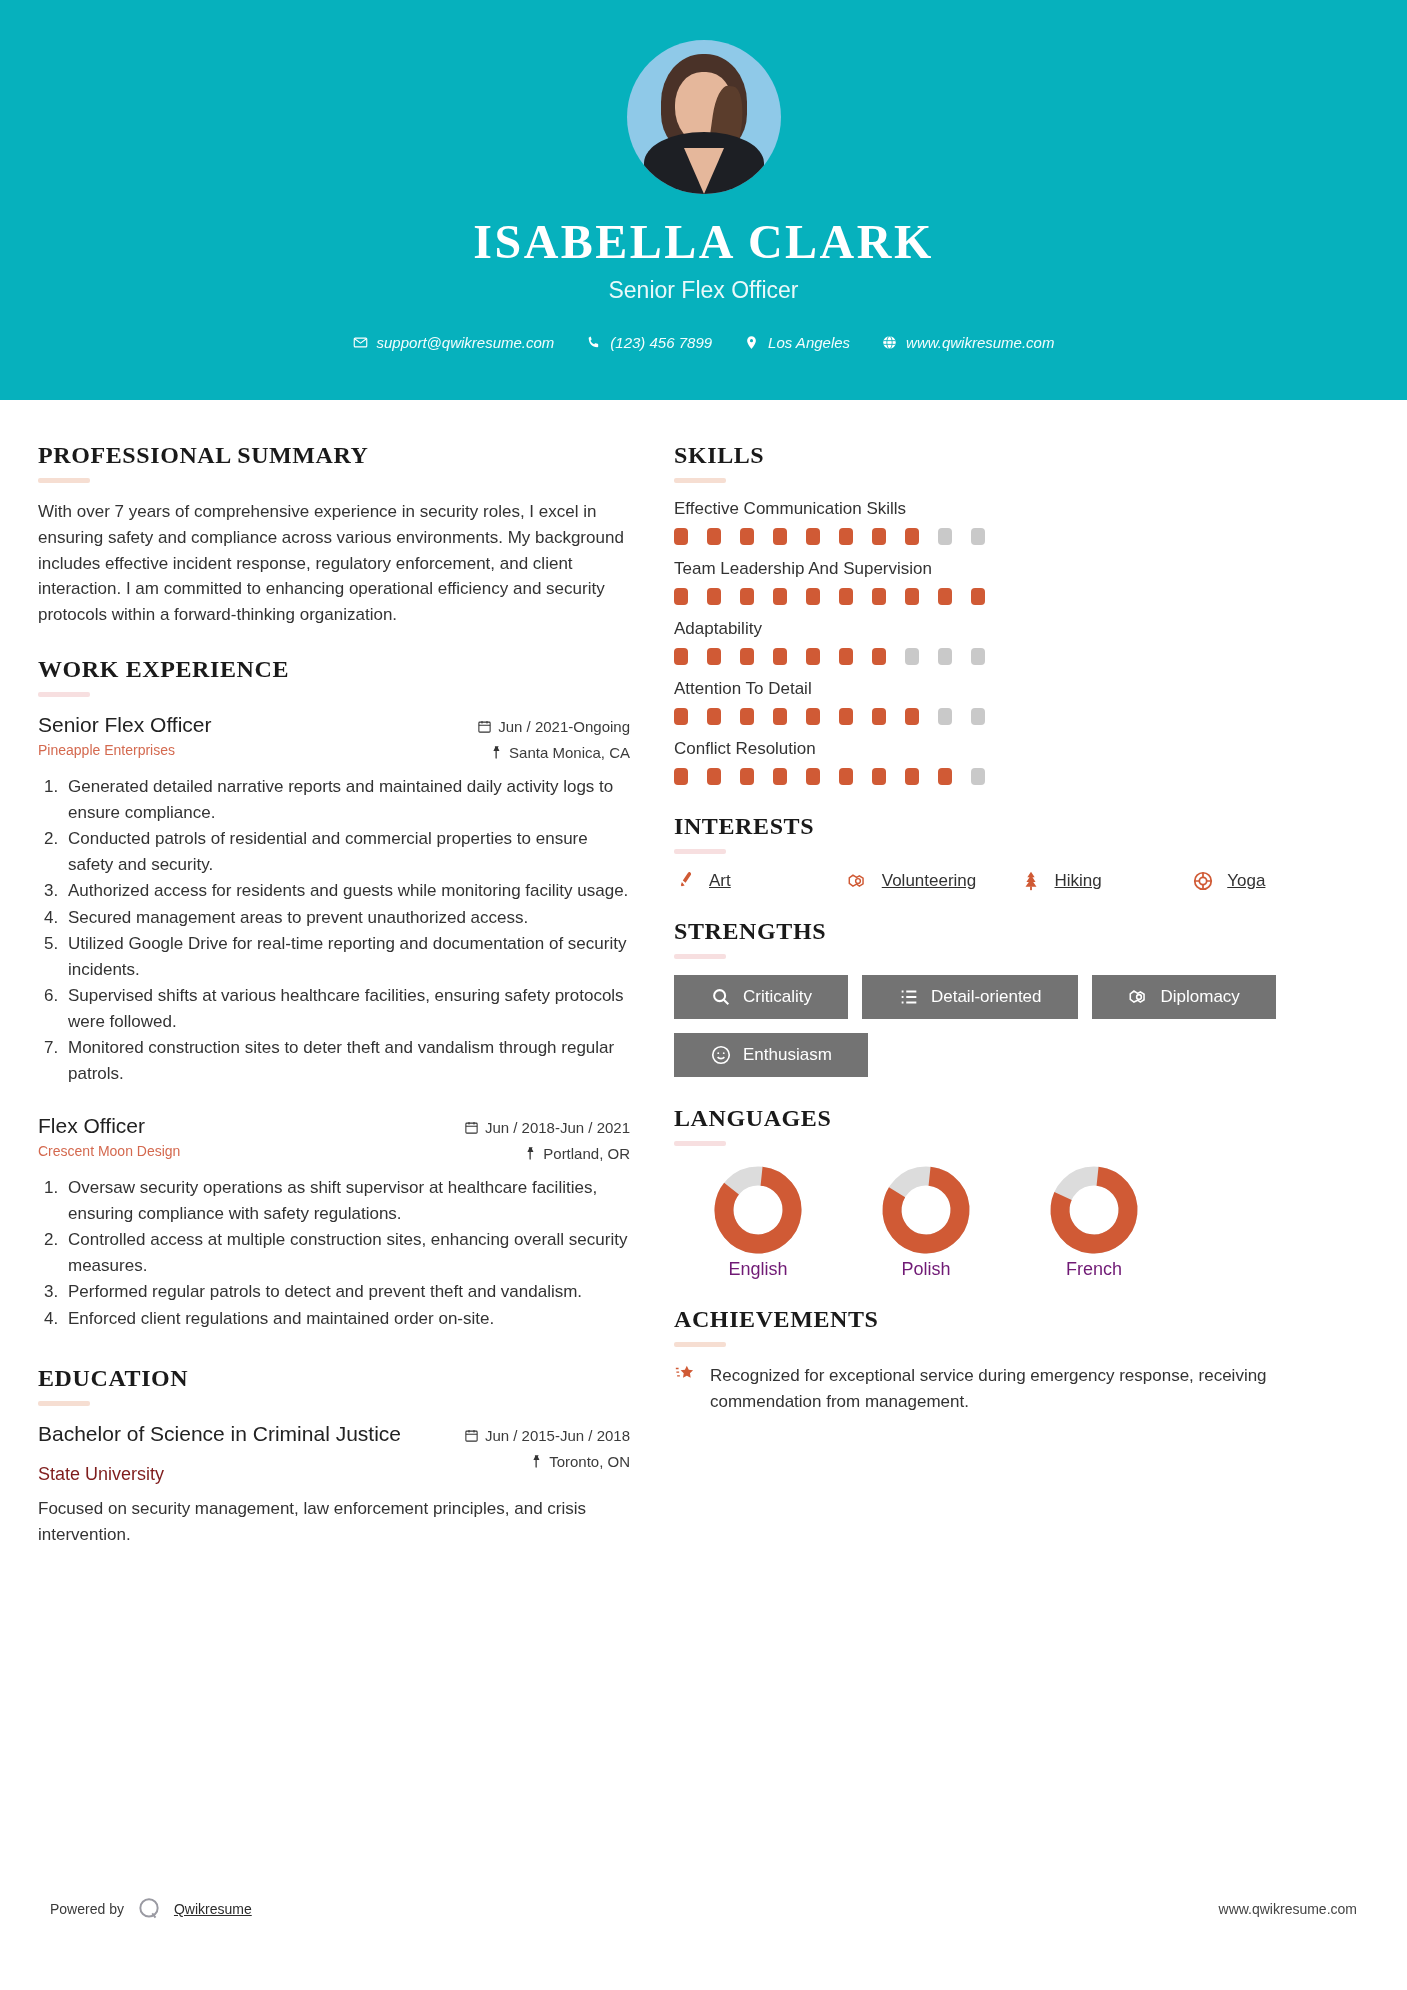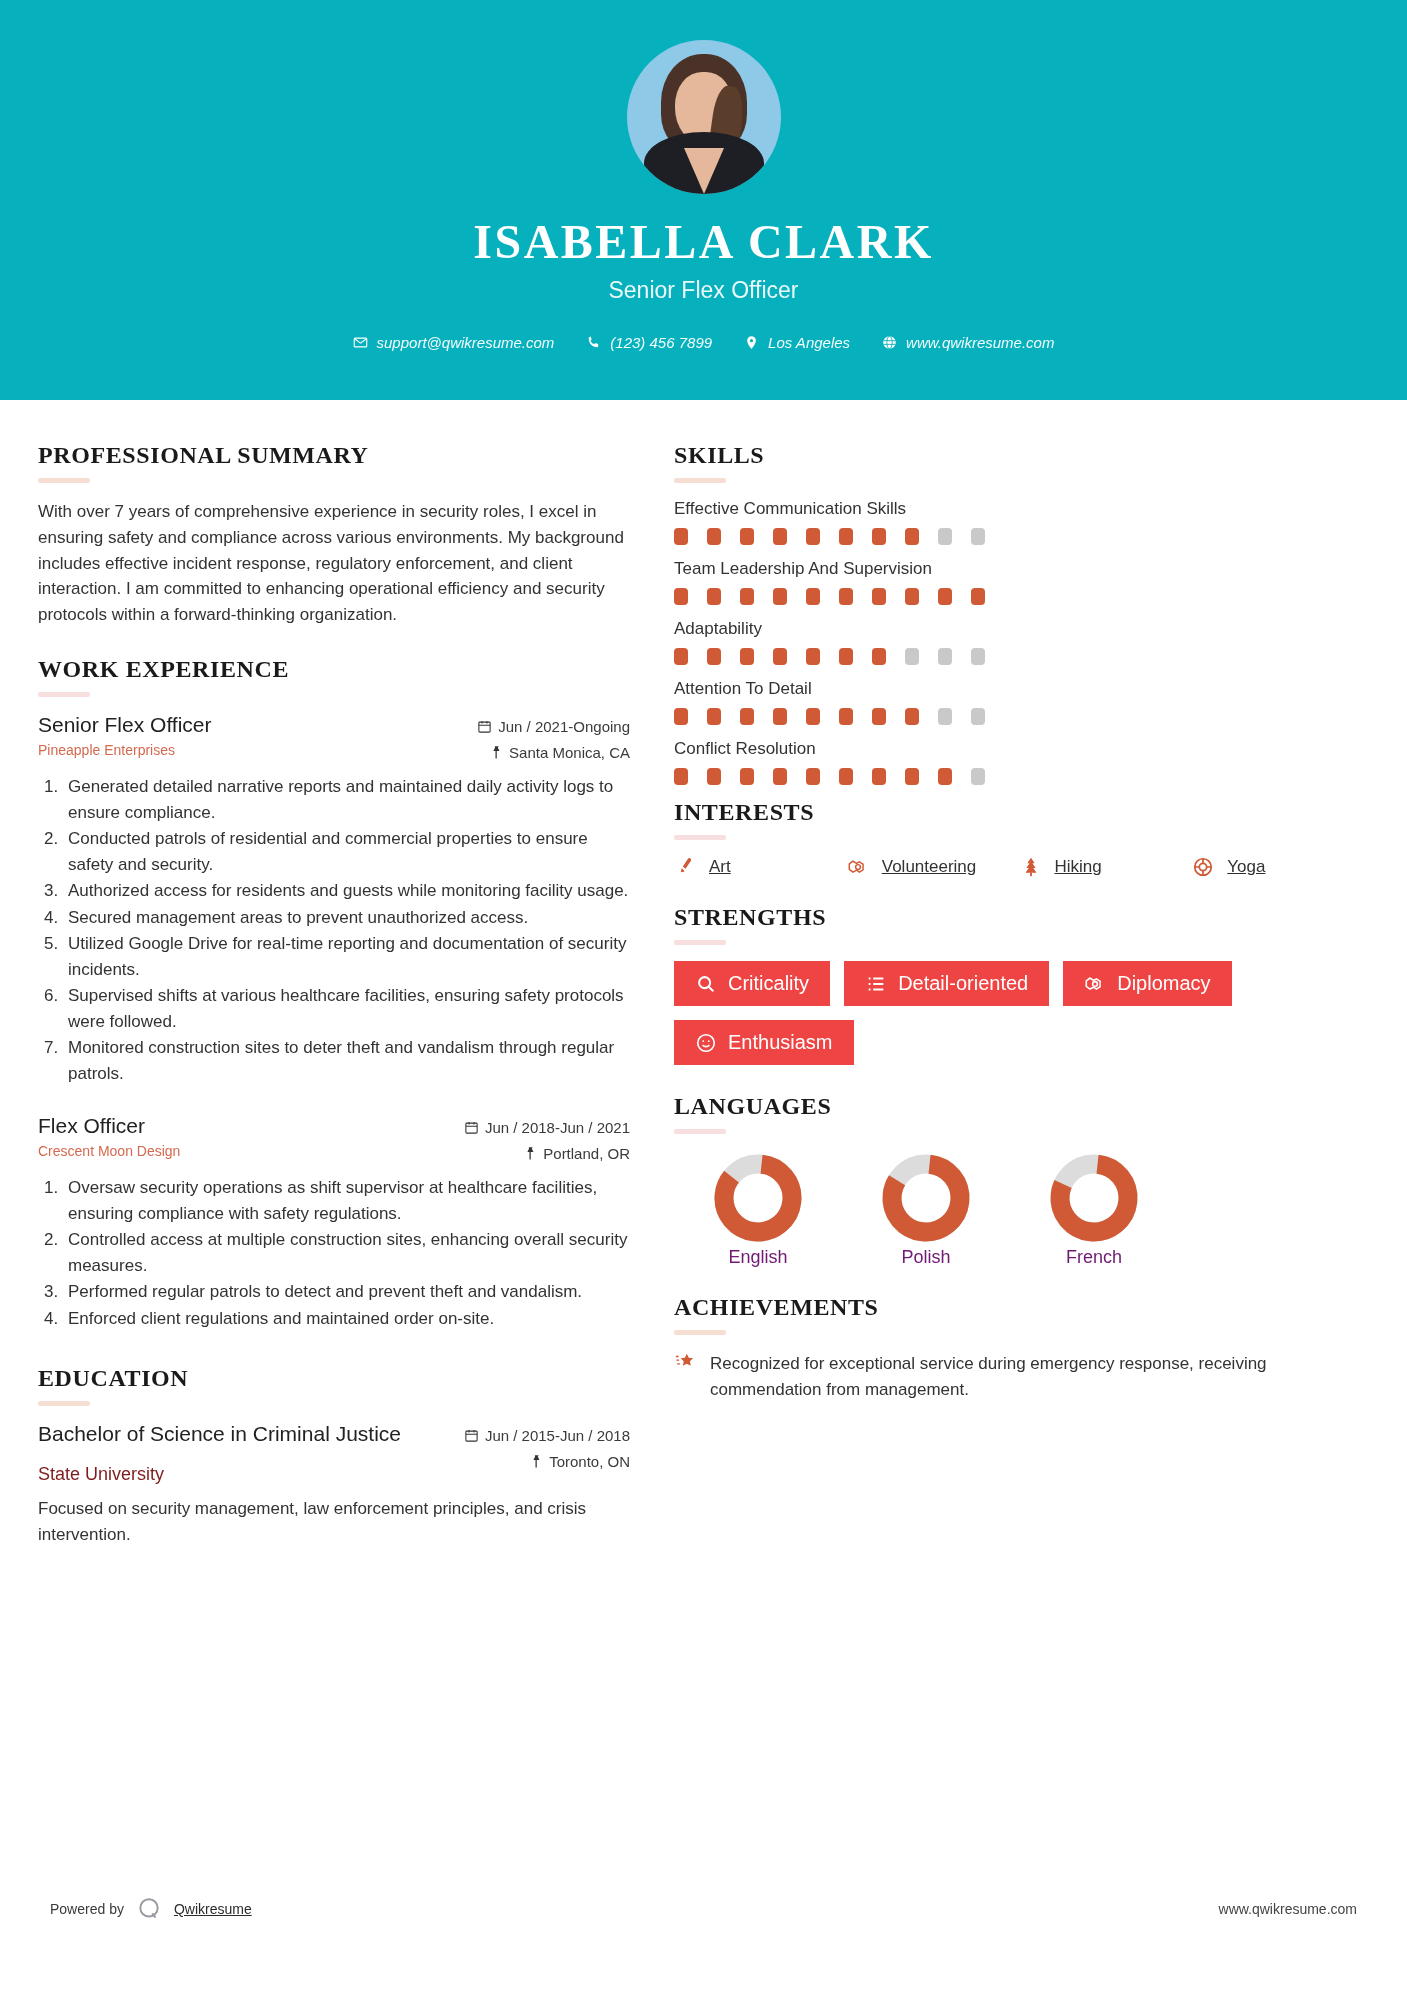--- a/index.html
+++ b/index.html
@@ -99,22 +99,22 @@
 
   
   .interests { display:grid; grid-template-columns:1fr 1fr 1fr 1fr; row-gap:24px; margin-top:3px;text-decoration:underline; }
   .interest { display:flex; align-items:center; gap:13px; font-size:17px; color:#333; }
   .ico-md { width:22px; height:22px; flex:none; }
   .ico-md svg { width:100%; height:100%; display:block; }
 
   
   .strengths { display:flex; flex-wrap:wrap; gap:14px; margin-top:4px; }
   .chip {
-    background:#ef4444; color:#fff; font-size:20px;
-    padding:11px 21px; display:flex; align-items:center; gap:11px;
+    background:#737373; color:#fff; font-size:17px;
+    padding:11px 36px; display:flex; align-items:center; gap:11px;
   }
   .chip .ico-md svg { stroke:#fff; fill:none; }
 
   
   .langs { display:flex; gap:0; margin-top:10px; }
   .lang { width:168px; text-align:center; }
   .lang svg { display:block; margin:0 auto; }
   .lang-label { font-size:18px; color:#701a75; margin-top:1px; }
 
   
@@ -383,21 +383,21 @@
               <span class="dot on"></span>
               <span class="dot on"></span>
               <span class="dot on"></span>
               <span class="dot on"></span>
               <span class="dot"></span>
             </div>
           </div>
         </div>
     </div>
 
-    <div style="margin-top:14px">
+    <div style="margin-top:28px">
       <div class="sec-title">INTERESTS</div>
       <div class="sec-rule pink"></div>
       <div class="interests">
         <div class="interest">
           <span class="ico-md">
               <svg viewBox="0 0 24 24" fill="#d05a35">
                 <path d="M17.8 2.6c-.8-.7-1.9-.5-2.5.4L9.6 11.5l3 2.3 5.7-8.4c.6-.9.4-2-.5-2.8zM8.6 13.1l-1 3.1c-.2.7.2 1.3.9 1.4l3.1-.6-3-3.9z"></path>
               </svg>
             </span>
           <span>Art</span>

